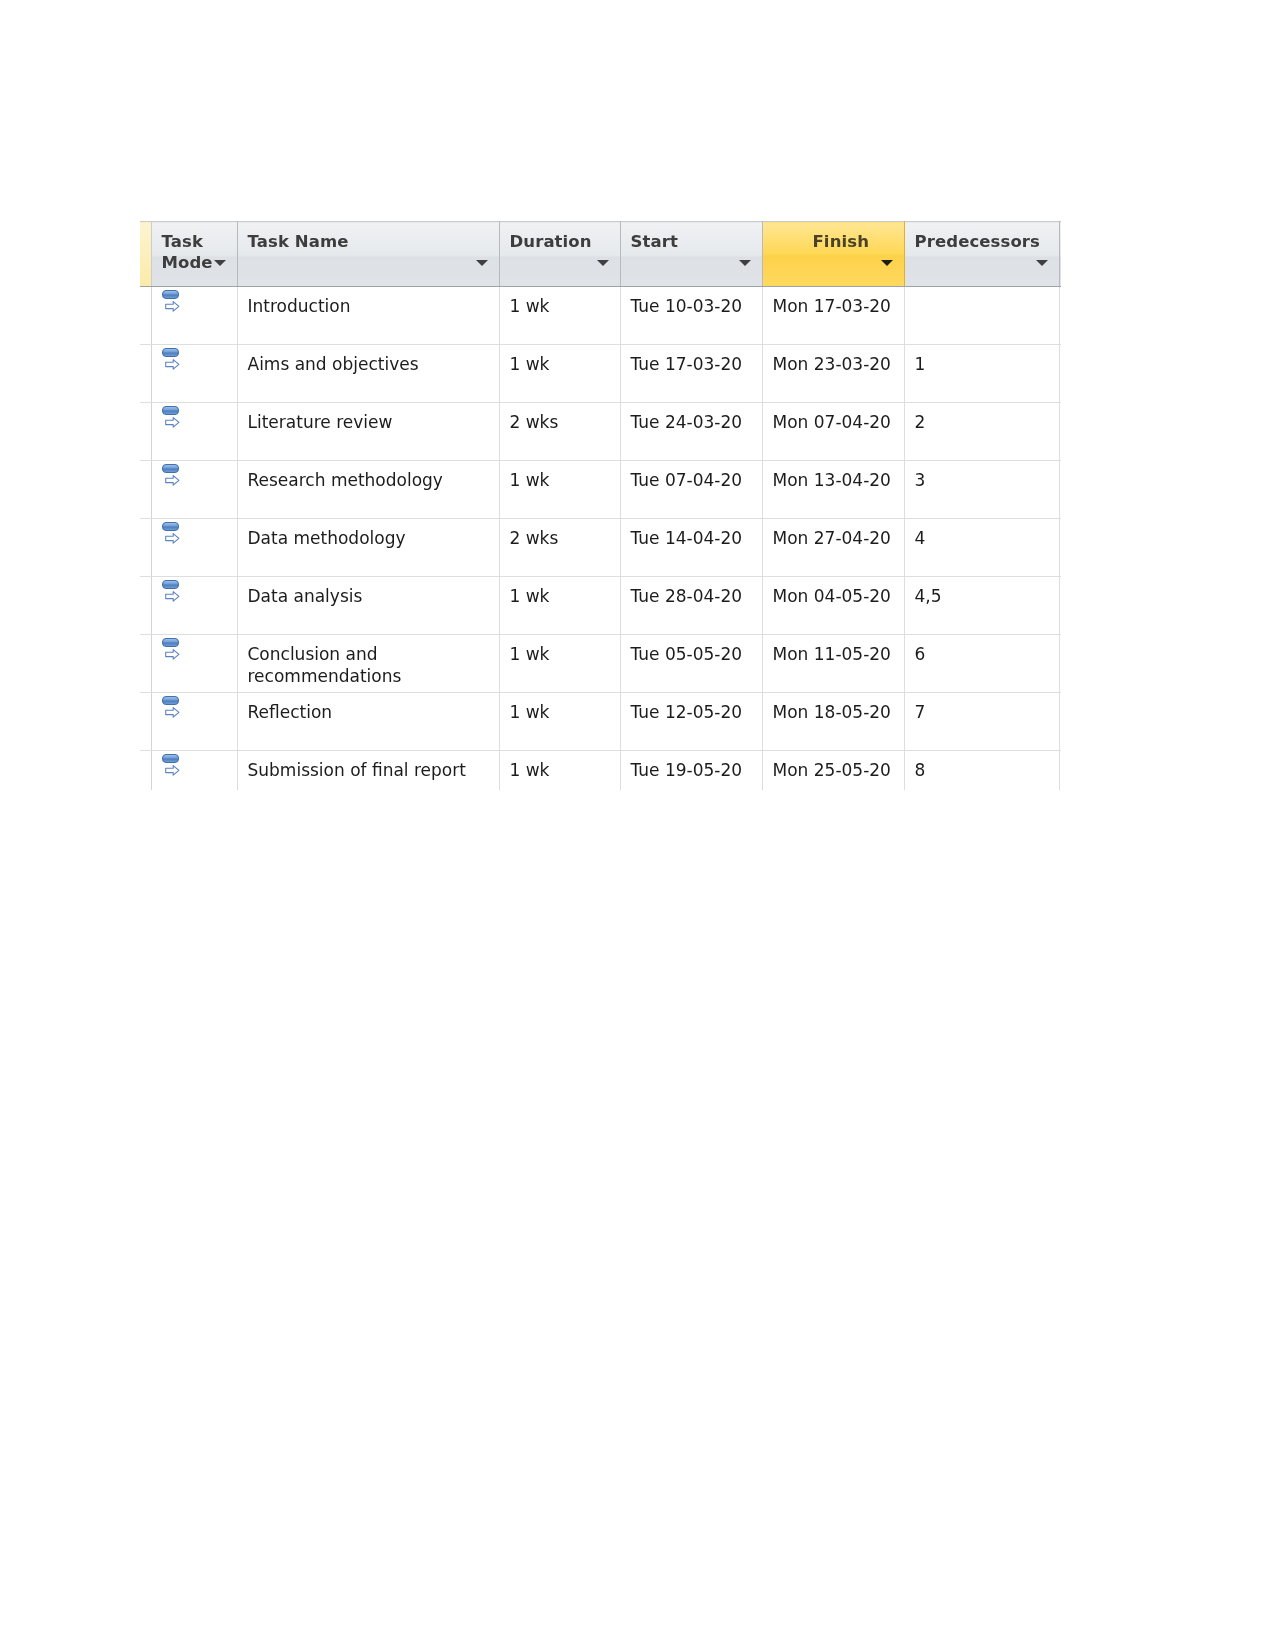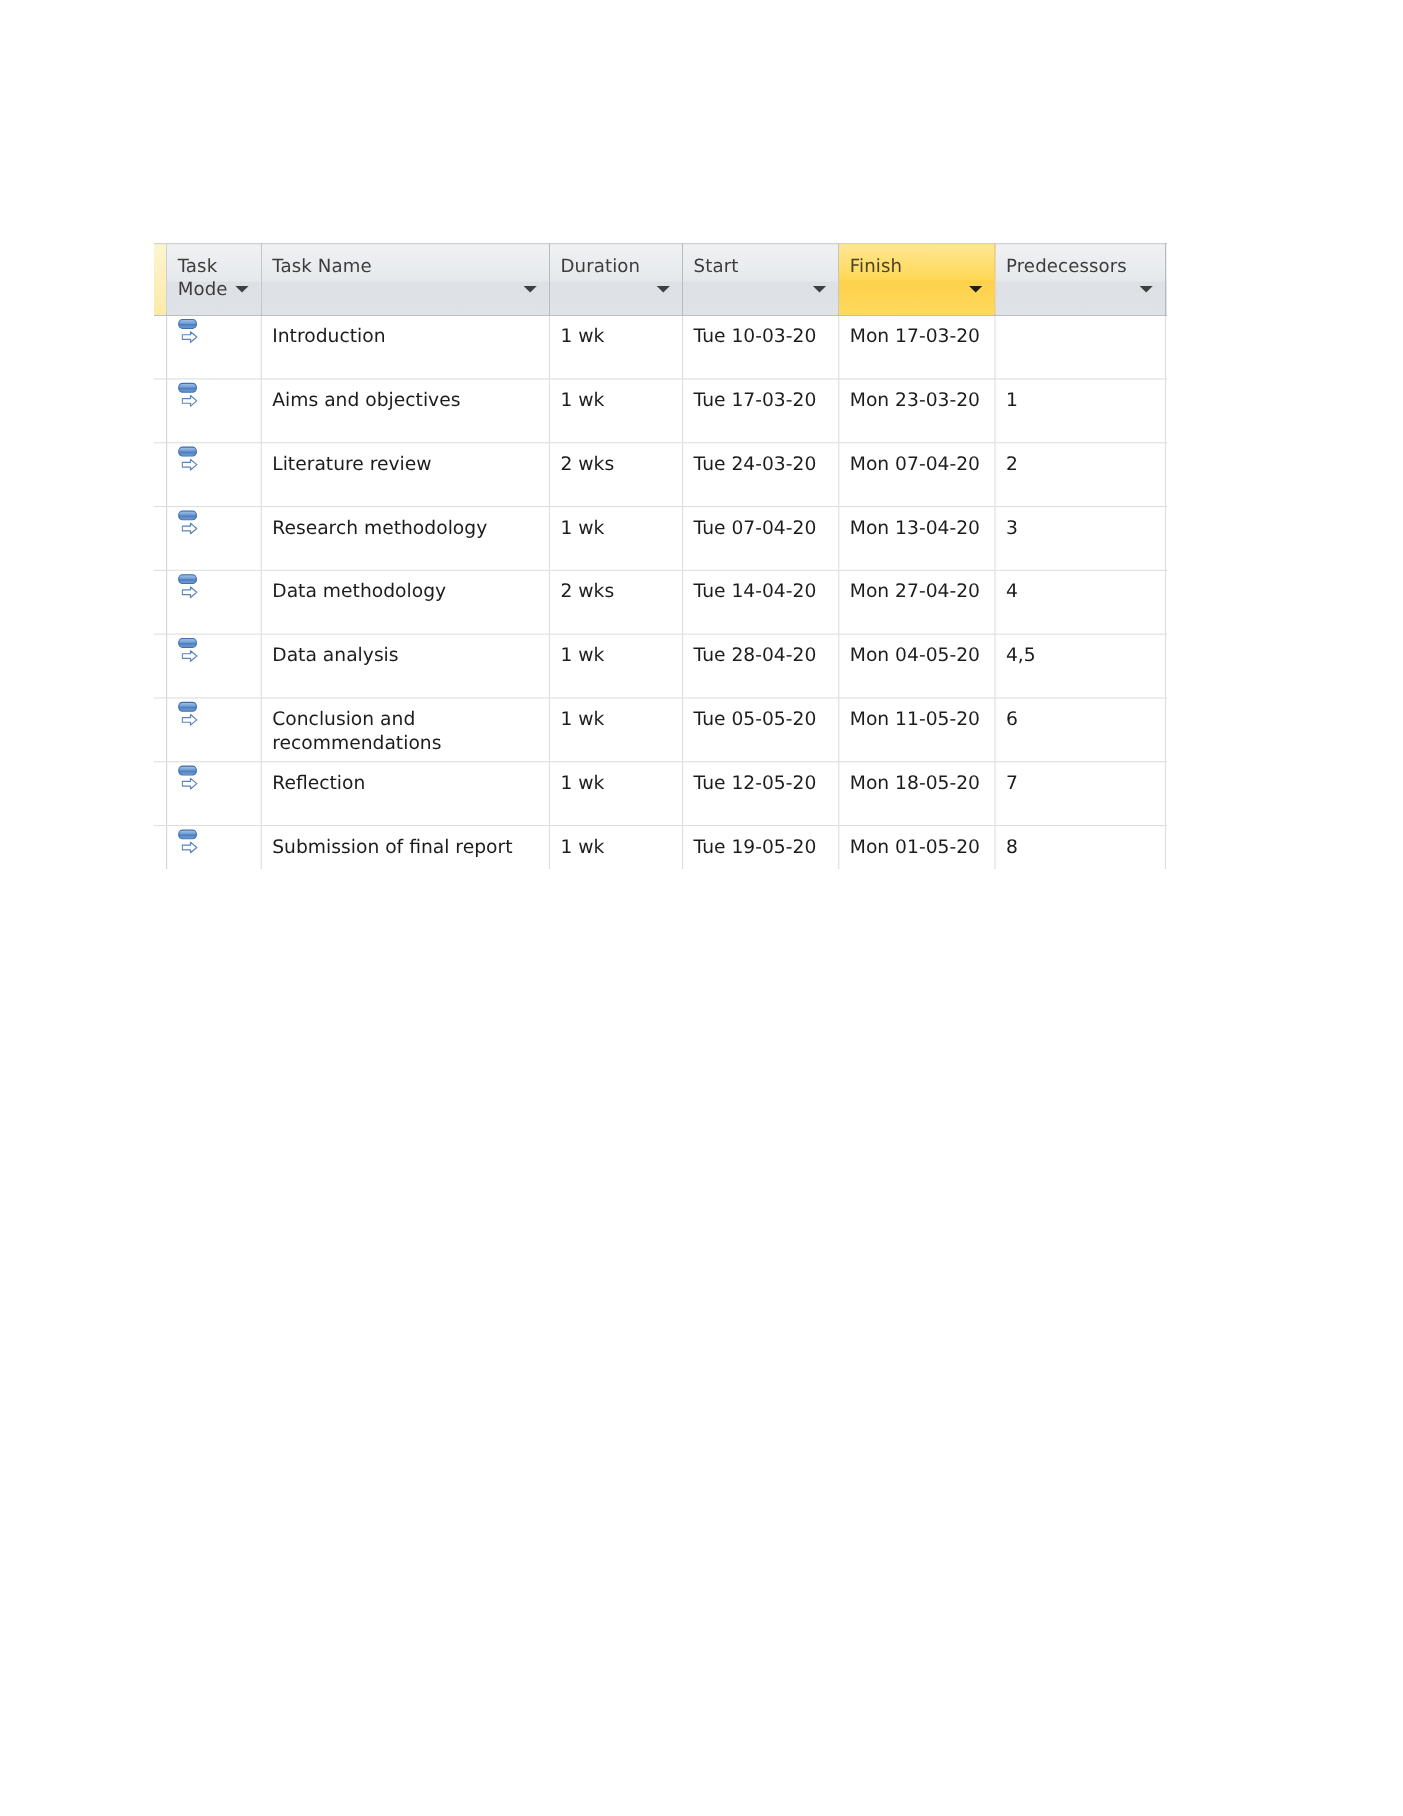--- a/index.html
+++ b/index.html
@@ -57,33 +57,34 @@
   thead th {
     padding: 0;
     margin: 15px;
     height: 64px;
     vertical-align: top;
     border-right: 1px solid #b6b9bd;
     border-bottom: 1px solid #9fa3a8;
     border-top: 1px solid #c8ccd0;
     background: linear-gradient(to bottom, #eff1f3 0%, #e6e9ec 52%, #dde0e4 53%, #dfe2e6 100%);
     position: relative;
-    font-weight: normal;
+    font-weight: bold;
     text-align: left;
   }
 
   thead th.stub {
     background: linear-gradient(to bottom, #fdf4d0 0%, #fbeaa8 100%);
     border-right: 1px solid #c9ccd0;
   }
 
   thead th.finish-col {
     background: linear-gradient(to bottom, #ffe694 0%, #ffd857 48%, #fdd14a 52%, #ffd95f 100%);
     border-right: 1px solid #d9b23c;
     border-left: 1px solid #d9b23c;
+    padding-left: 40px;
   }
 
   thead th .hlabel {
     display: block;
     padding: 9px 0 0 10px;
     line-height: 1.30;
     color: #3d3d3d;
     font-size: 16.5px;
     letter-spacing: 0.1px;
     white-space: pre-line;
@@ -453,21 +454,21 @@
             <td class="name-col">
               <span class="cell">Submission of final report</span>
             </td>
             <td>
               <span class="cell">1 wk</span>
             </td>
             <td>
               <span class="cell">Tue 19-05-20</span>
             </td>
             <td>
-              <span class="cell">Mon 01-05-20</span>
+              <span class="cell">Mon 25-05-20</span>
             </td>
             <td>
               <span class="cell">8</span>
             </td>
             <td></td>
           </tr>
         </tbody>
     </table>
   </div>
 

